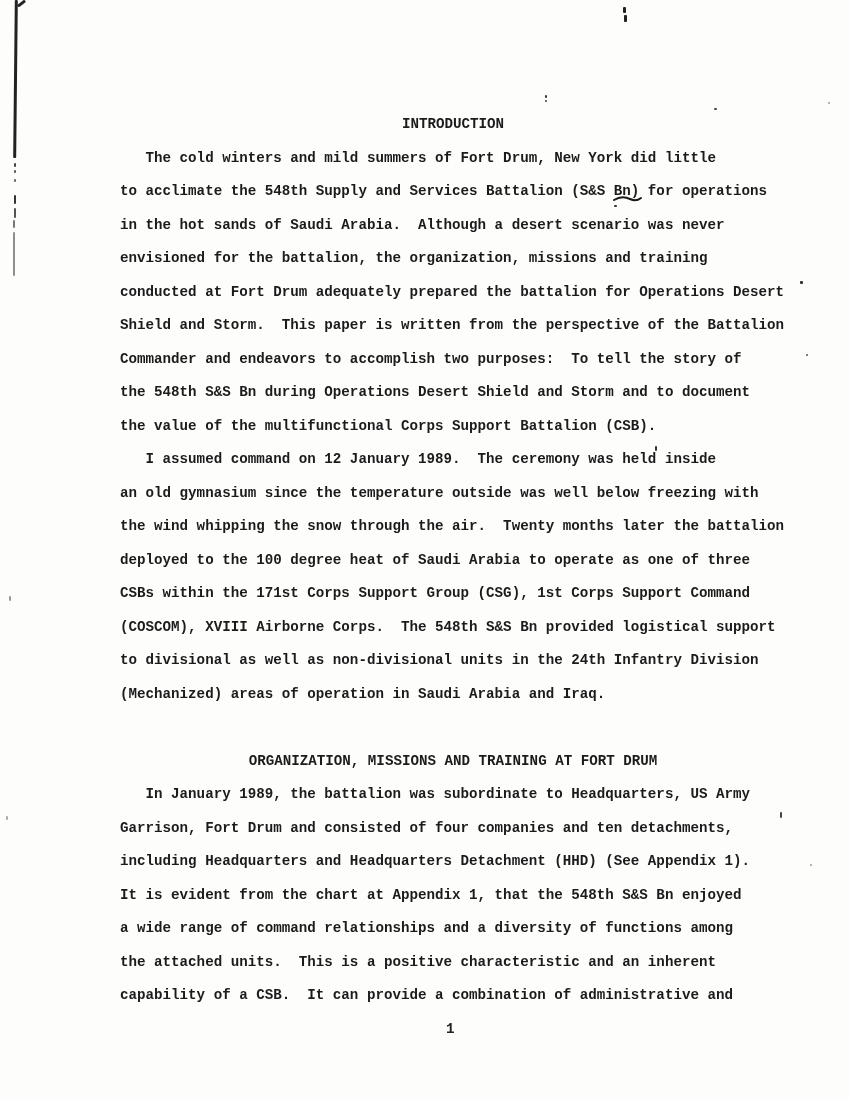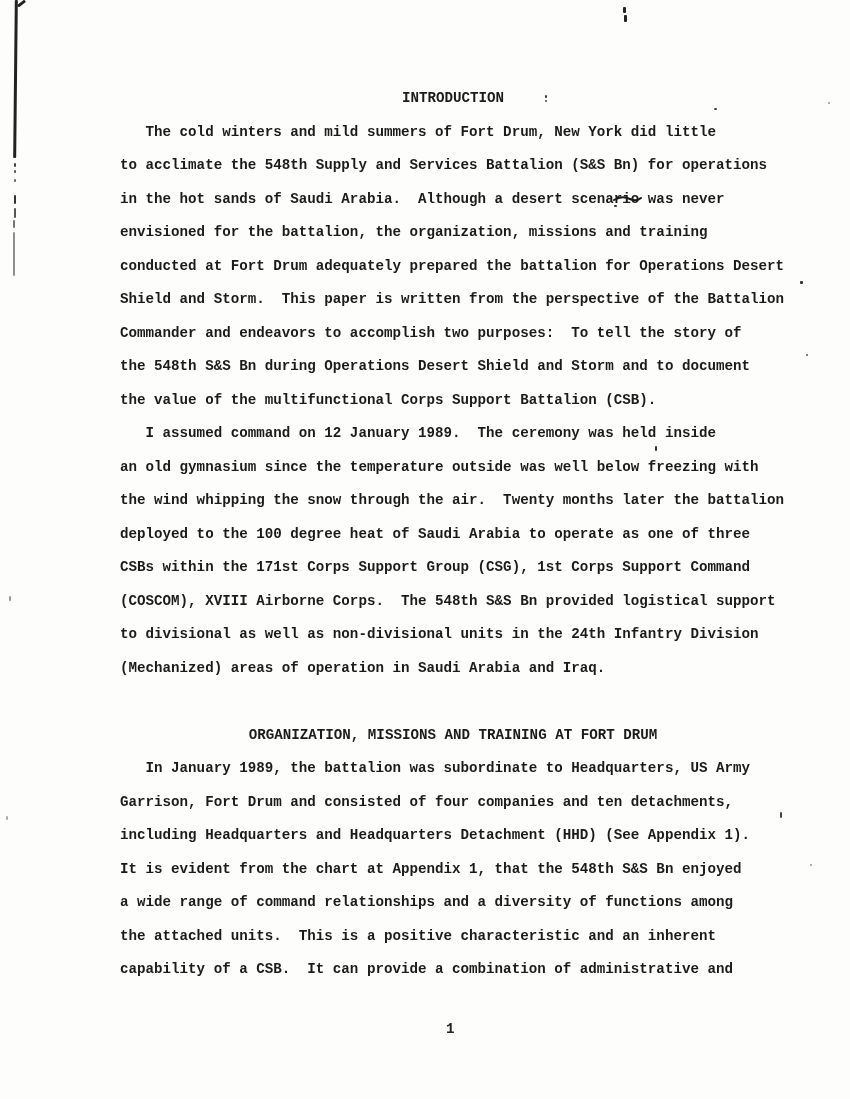--- a/index.html
+++ b/index.html
@@ -15,21 +15,21 @@
     font-family: "Liberation Mono", "DejaVu Sans Mono", monospace;
   }
   .page {
     position: absolute;
     inset: 0;
   }
   
   .doc-body {
     position: absolute;
     left: 120px;
-    top: 82px;
+    top: 108px;
     width: 666px;
     font-size: 14.2px;
     font-weight: bold;
     line-height: 33.5px;
     color: #1b1b1b;
     white-space: pre;
     letter-spacing: 0;
   }
   .line {
     height: 33.5px;

